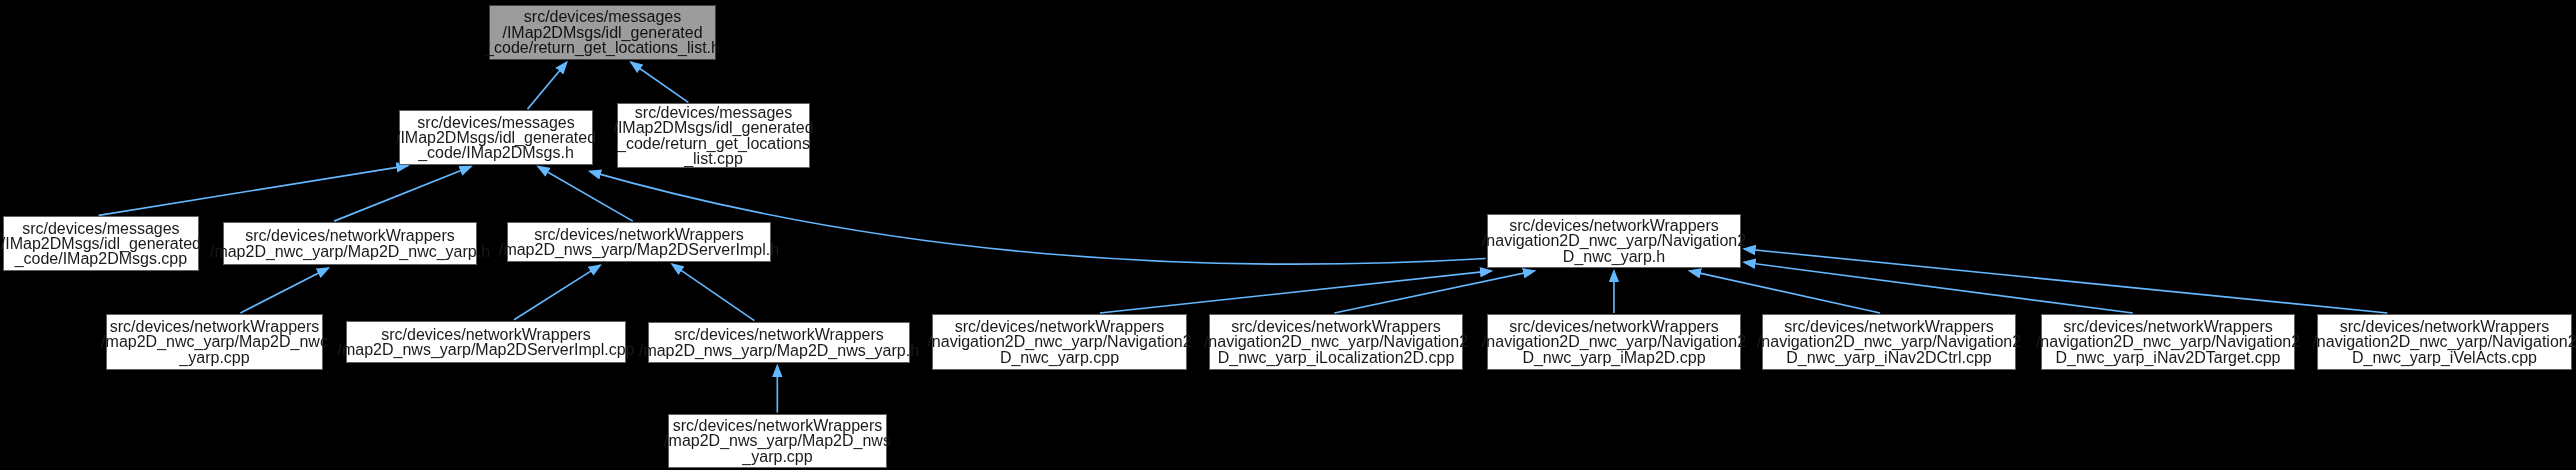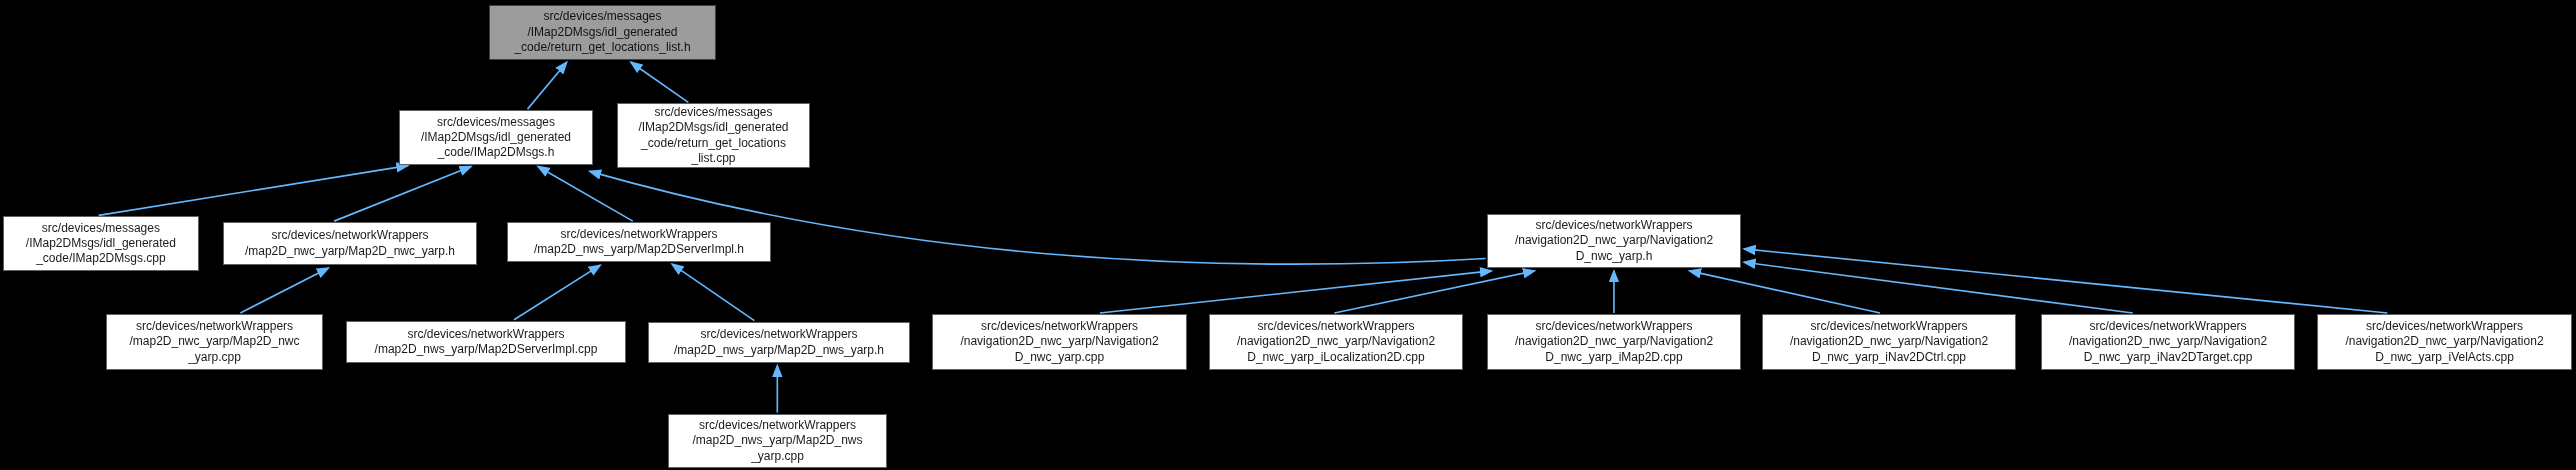--- a/index.html
+++ b/index.html
@@ -2,21 +2,21 @@
 <html><head>
 <meta charset="utf-8">
 <style>
   html,body{margin:0;padding:0;background:#000;}
   #canvas{position:relative;width:2576px;height:470px;background:#000;overflow:hidden;
           font-family:"Liberation Sans",sans-serif;}
   #edge-layer{position:absolute;left:0;top:0;width:2576px;height:470px;}
   #node-layer{position:absolute;left:0;top:0;width:2576px;height:470px;}
   .gnode{position:absolute;box-sizing:border-box;display:flex;flex-direction:column;
          justify-content:center;align-items:center;text-align:center;
-         font-size:12px;line-height:15.3px;white-space:nowrap;cursor:pointer;}
+         font-size:16px;line-height:15.3px;white-space:nowrap;cursor:pointer;}
   .gnode.normal{background:#ffffff;border:1.4px solid #606060;color:#1a1a1a;}
   .gnode.highlight{background:#9c9c9c;border:1.9px solid #404040;color:#111111;}
   .gline{display:block;}
 </style>
 </head>
 <body>
 
 <div id="canvas">
   <svg id="edge-layer" width="2576" height="470" viewBox="0 0 2691 491" xmlns="http://www.w3.org/2000/svg">
     <defs>

